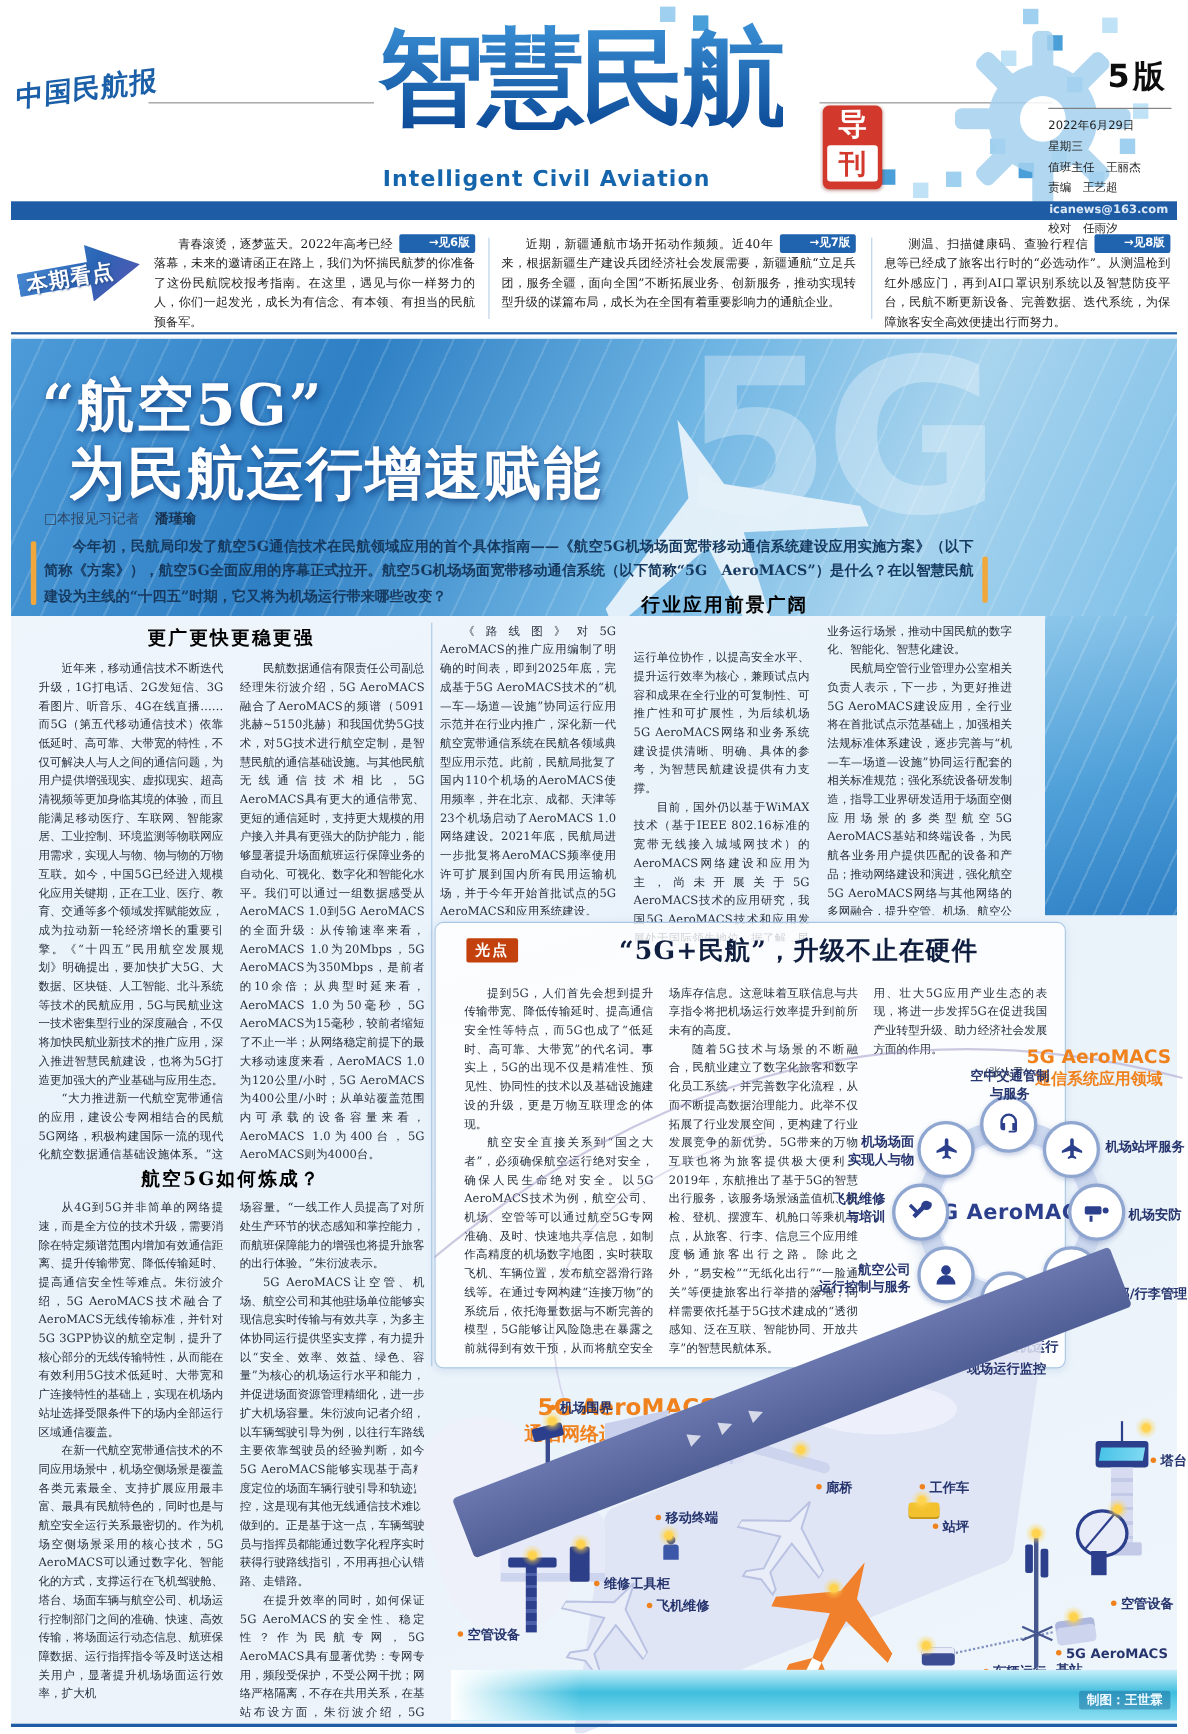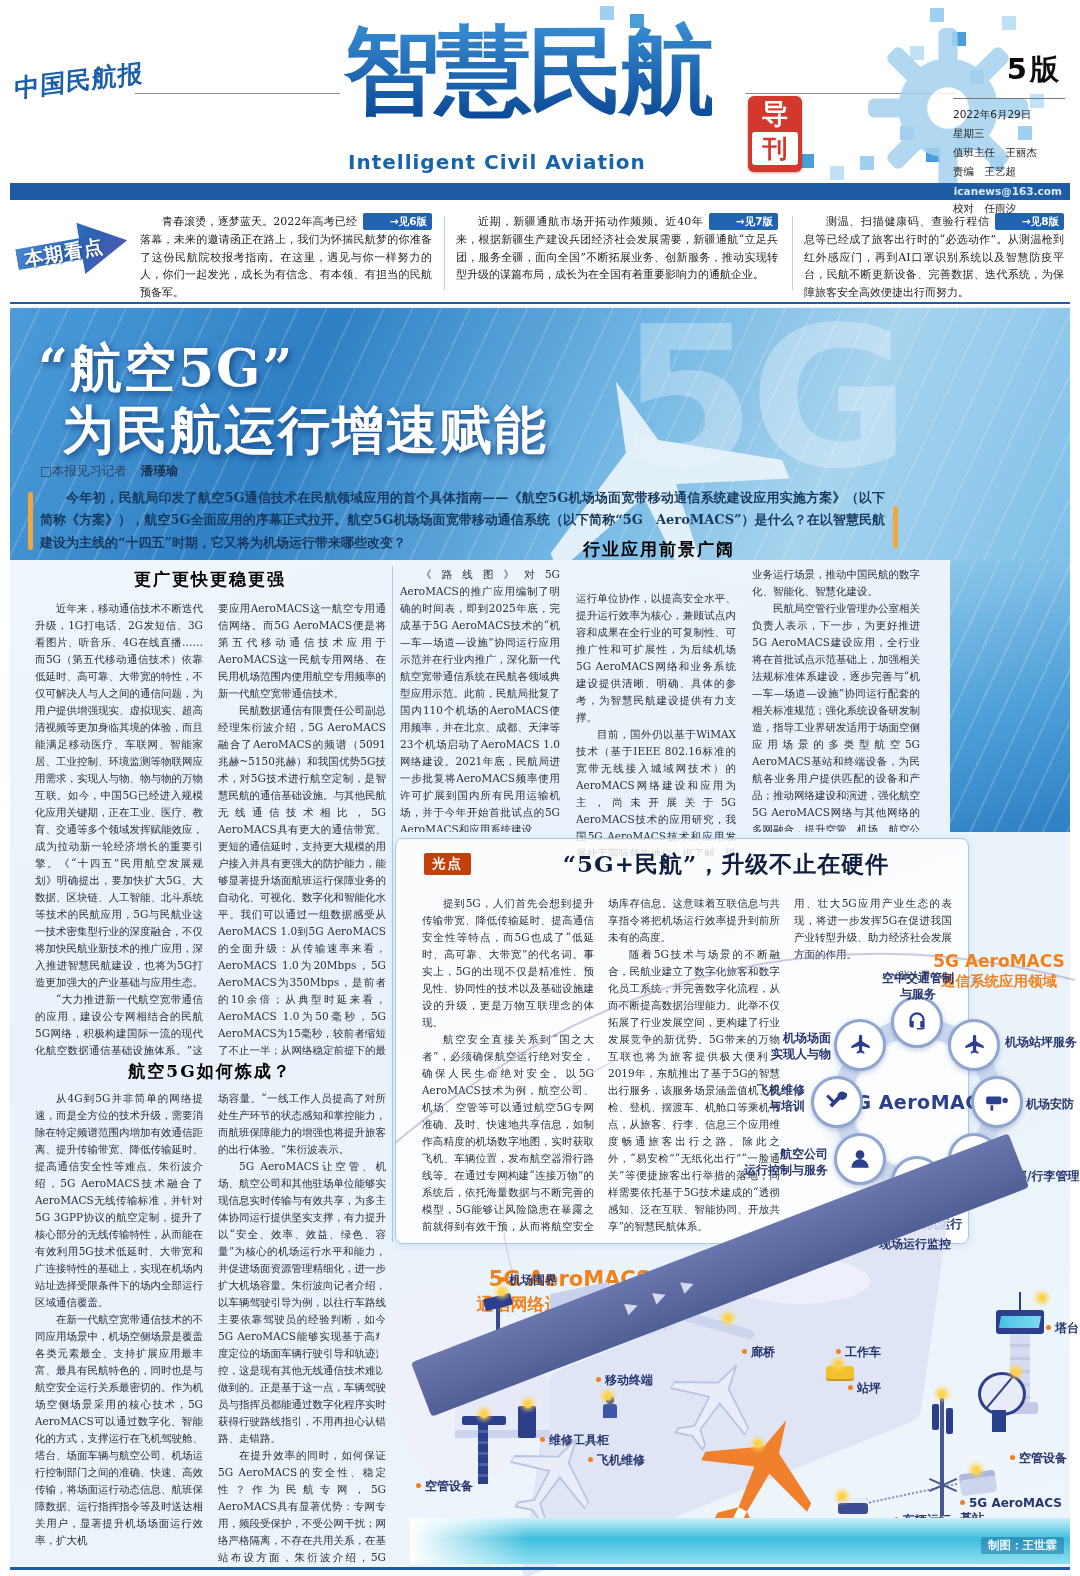--- a/index.html
+++ b/index.html
@@ -216,21 +216,20 @@
   <div class="abs obar" style="left:28px;top:492px;height:58px;"></div>
   <div class="abs intro">今年初，民航局印发了航空5G通信技术在民航领域应用的首个具体指南——《航空5G机场场面宽带移动通信系统建设应用实施方案》（以下简称《方案》），航空5G全面应用的序幕正式拉开。航空5G机场场面宽带移动通信系统（以下简称“5G　AeroMACS”）是什么？在以智慧民航建设为主线的“十四五”时期，它又将为机场运行带来哪些改变？</div>
   <div class="abs obar" style="left:893px;top:506px;height:42px;"></div>
 
   <div class="abs sechead" style="left:35px;top:568px;width:350px;">更广更快更稳更强</div>
   <div class="abs col" style="left:35px;top:600px;width:168px;height:455px;">
     <p>近年来，移动通信技术不断迭代升级，1G打电话、2G发短信、3G看图片、听音乐、4G在线直播……而5G（第五代移动通信技术）依靠低延时、高可靠、大带宽的特性，不仅可解决人与人之间的通信问题，为用户提供增强现实、虚拟现实、超高清视频等更加身临其境的体验，而且能满足移动医疗、车联网、智能家居、工业控制、环境监测等物联网应用需求，实现人与物、物与物的万物互联。如今，中国5G已经进入规模化应用关键期，正在工业、医疗、教育、交通等多个领域发挥赋能效应，成为拉动新一轮经济增长的重要引擎。《“十四五”民用航空发展规划》明确提出，要加快扩大5G、大数据、区块链、人工智能、北斗系统等技术的民航应用，5G与民航业这一技术密集型行业的深度融合，不仅将加快民航业新技术的推广应用，深入推进智慧民航建设，也将为5G打造更加强大的产业基础与应用生态。</p>
     <p>“大力推进新一代航空宽带通信的应用，建设公专网相结合的民航5G网络，积极构建国际一流的现代化航空数据通信基础设施体系。”这是民航局2021年4月发布的《中国民航新一代航空宽带通信技术路线图》（以下简称《路线图》）提出的发展目标。《路线图》还对新一代航空宽带通信技术在民航的4个典型应用场景进行了明确，分别是机场场面、航路航线、航站楼与飞行区等场景，这些场景都需</p>
   </div>
   <div class="abs col" style="left:218px;top:600px;width:168px;height:455px;">
-    <p class="cont">要应用AeroMACS这一航空专用通信网络。而5G AeroMACS便是将第五代移动通信技术应用于AeroMACS这一民航专用网络、在民用机场范围内使用航空专用频率的新一代航空宽带通信技术。</p>
     <p>民航数据通信有限责任公司副总经理朱衍波介绍，5G AeroMACS融合了AeroMACS的频谱（5091兆赫~5150兆赫）和我国优势5G技术，对5G技术进行航空定制，是智慧民航的通信基础设施。与其他民航无线通信技术相比，5G AeroMACS具有更大的通信带宽、更短的通信延时，支持更大规模的用户接入并具有更强大的防护能力，能够显著提升场面航班运行保障业务的自动化、可视化、数字化和智能化水平。我们可以通过一组数据感受从AeroMACS 1.0到5G AeroMACS的全面升级：从传输速率来看，AeroMACS 1.0为20Mbps，5G AeroMACS为350Mbps，是前者的10余倍；从典型时延来看，AeroMACS 1.0为50毫秒，5G AeroMACS为15毫秒，较前者缩短了不止一半；从网络稳定前提下的最大移动速度来看，AeroMACS 1.0为120公里/小时，5G AeroMACS为400公里/小时；从单站覆盖范围内可承载的设备容量来看，AeroMACS 1.0为400台，5G AeroMACS则为4000台。</p>
 
   </div>
 
   <div class="abs sechead" style="left:35px;top:1060px;width:350px;">航空5G如何炼成？</div>
   <div class="abs col" style="left:35px;top:1090px;width:168px;height:478px;">
     <p>从4G到5G并非简单的网络提速，而是全方位的技术升级，需要消除在特定频谱范围内增加有效通信距离、提升传输带宽、降低传输延时、提高通信安全性等难点。朱衍波介绍，5G AeroMACS技术融合了AeroMACS无线传输标准，并针对5G 3GPP协议的航空定制，提升了核心部分的无线传输特性，从而能在有效利用5G技术低延时、大带宽和广连接特性的基础上，实现在机场内站址选择受限条件下的场内全部运行区域通信覆盖。</p>
     <p>在新一代航空宽带通信技术的不同应用场景中，机场空侧场景是覆盖各类元素最全、支持扩展应用最丰富、最具有民航特色的，同时也是与航空安全运行关系最密切的。作为机场空侧场景采用的核心技术，5G AeroMACS可以通过数字化、智能化的方式，支撑运行在飞机驾驶舱、塔台、场面车辆与航空公司、机场运行控制部门之间的准确、快速、高效传输，将场面运行动态信息、航班保障数据、运行指挥指令等及时送达相关用户，显著提升机场场面运行效率，扩大机</p>
   </div>
   <div class="abs col" style="left:218px;top:1090px;width:168px;height:478px;">

